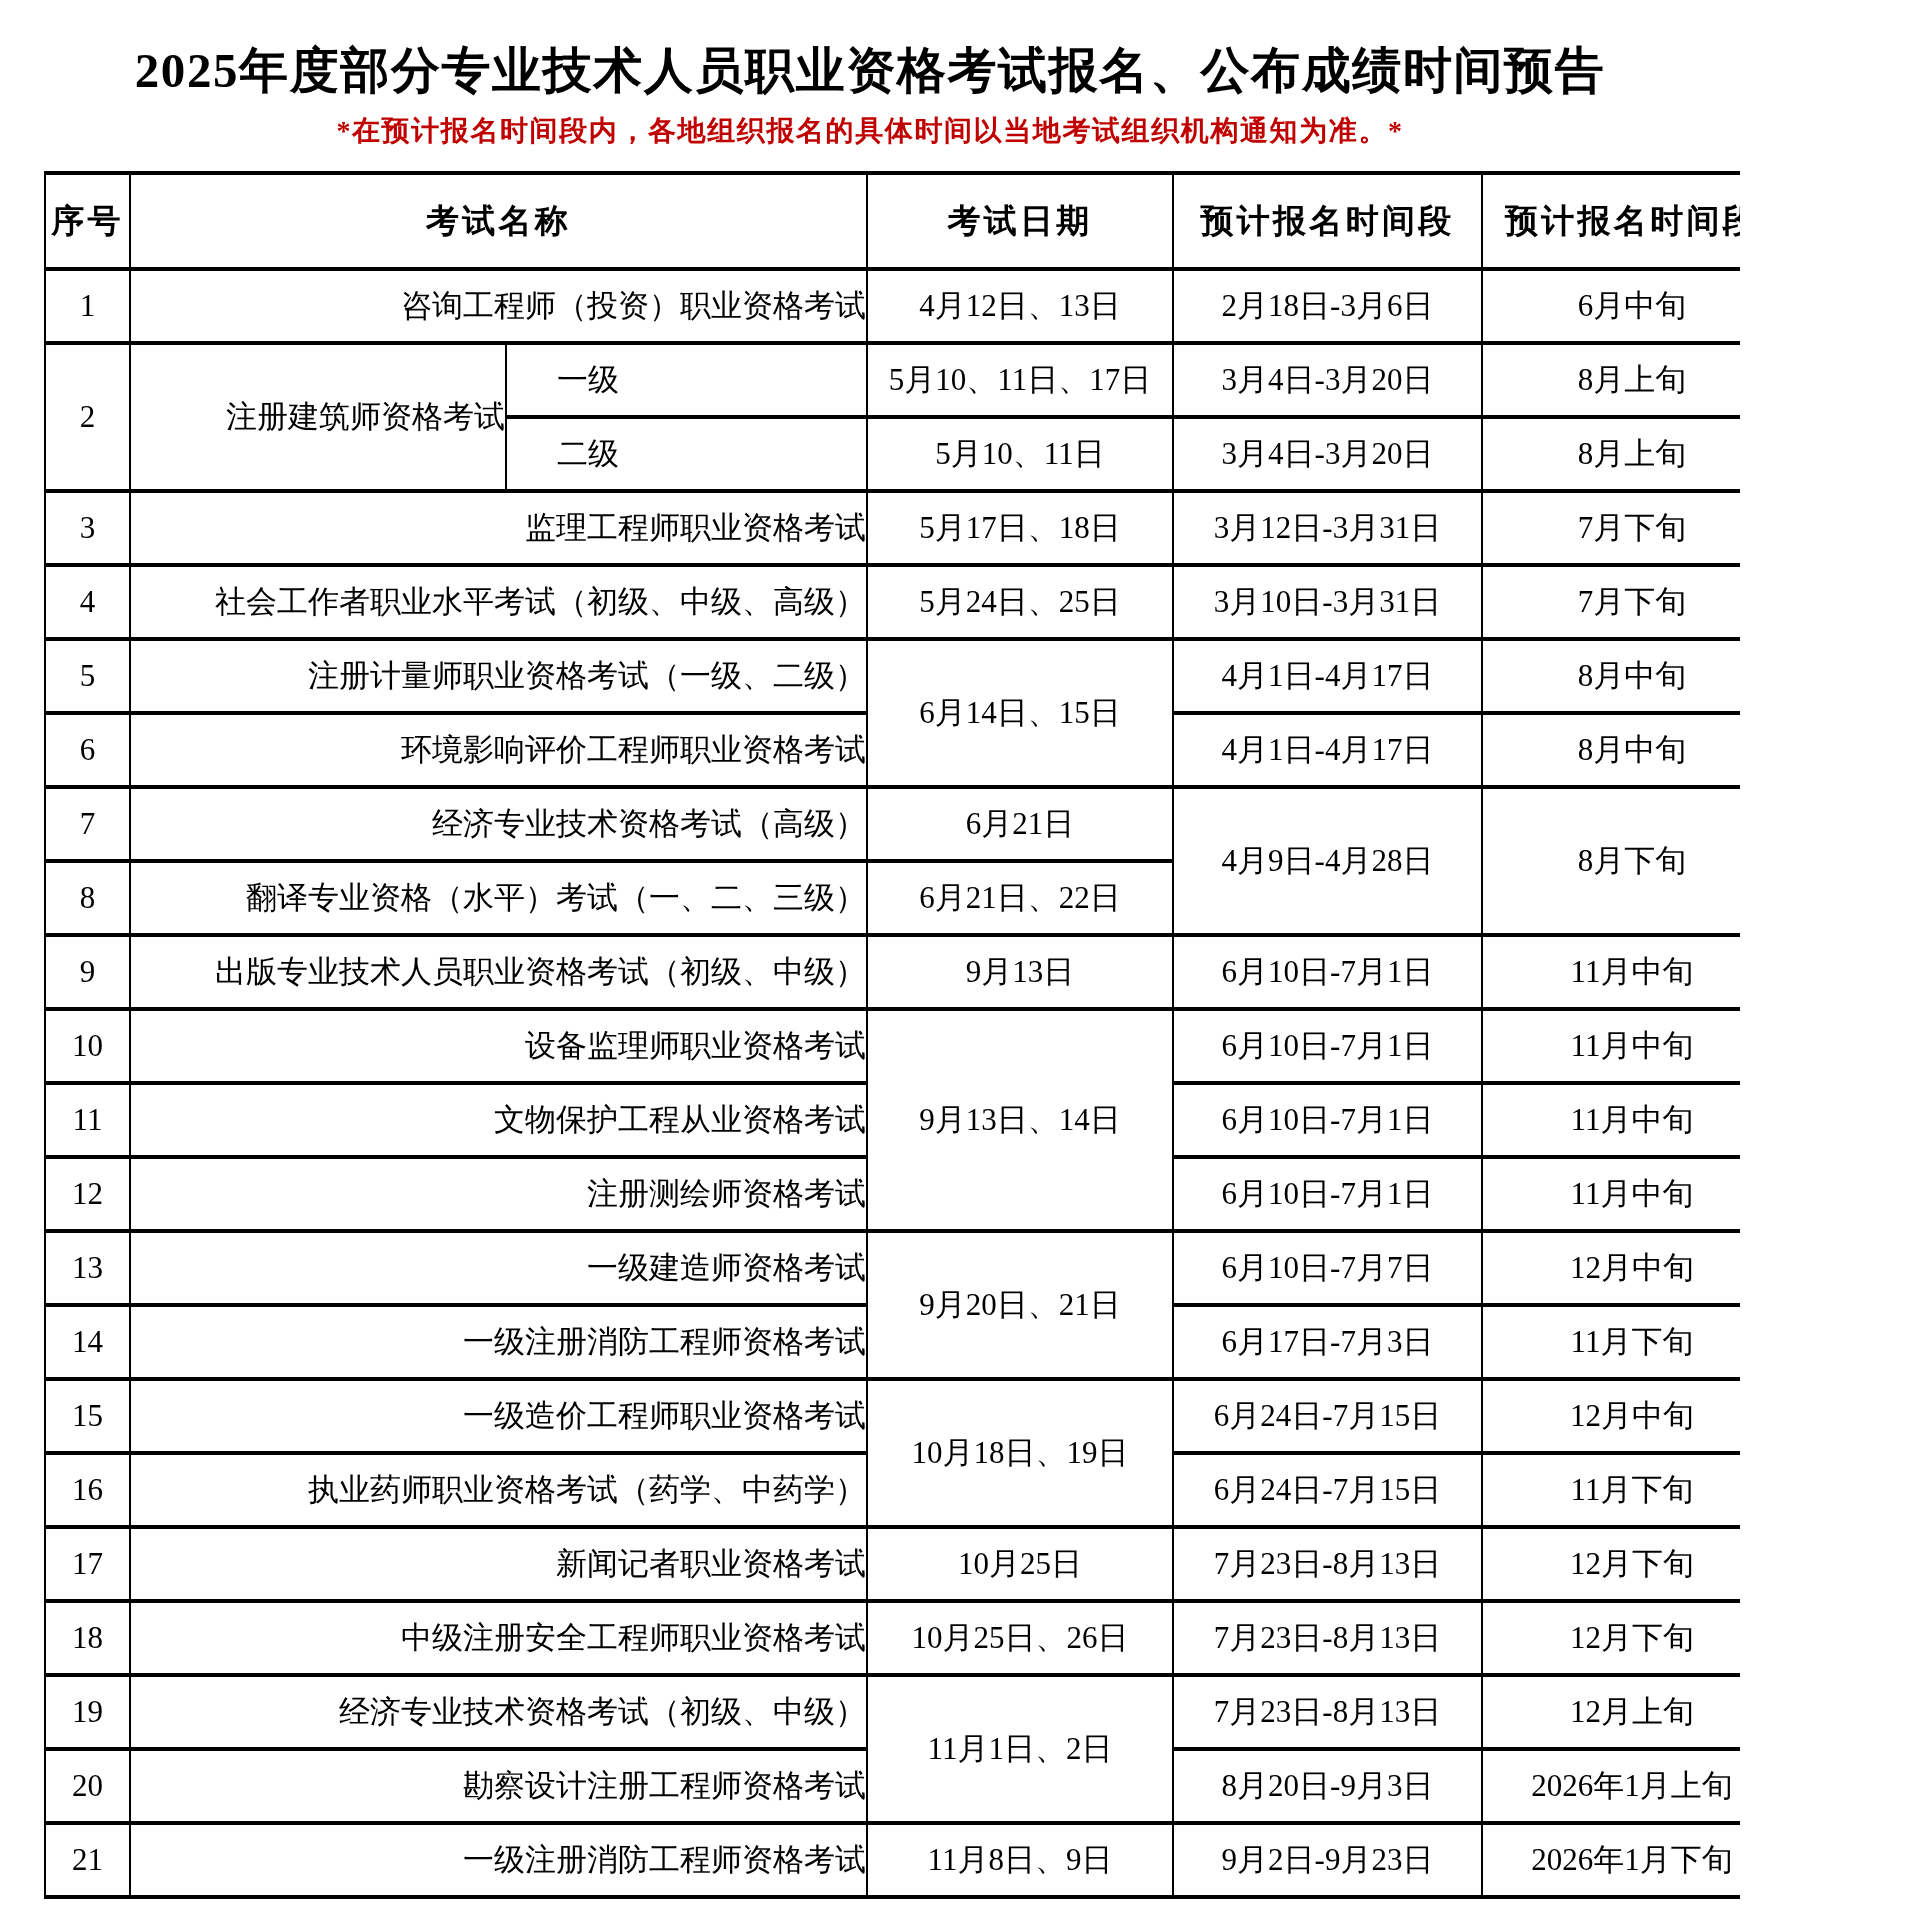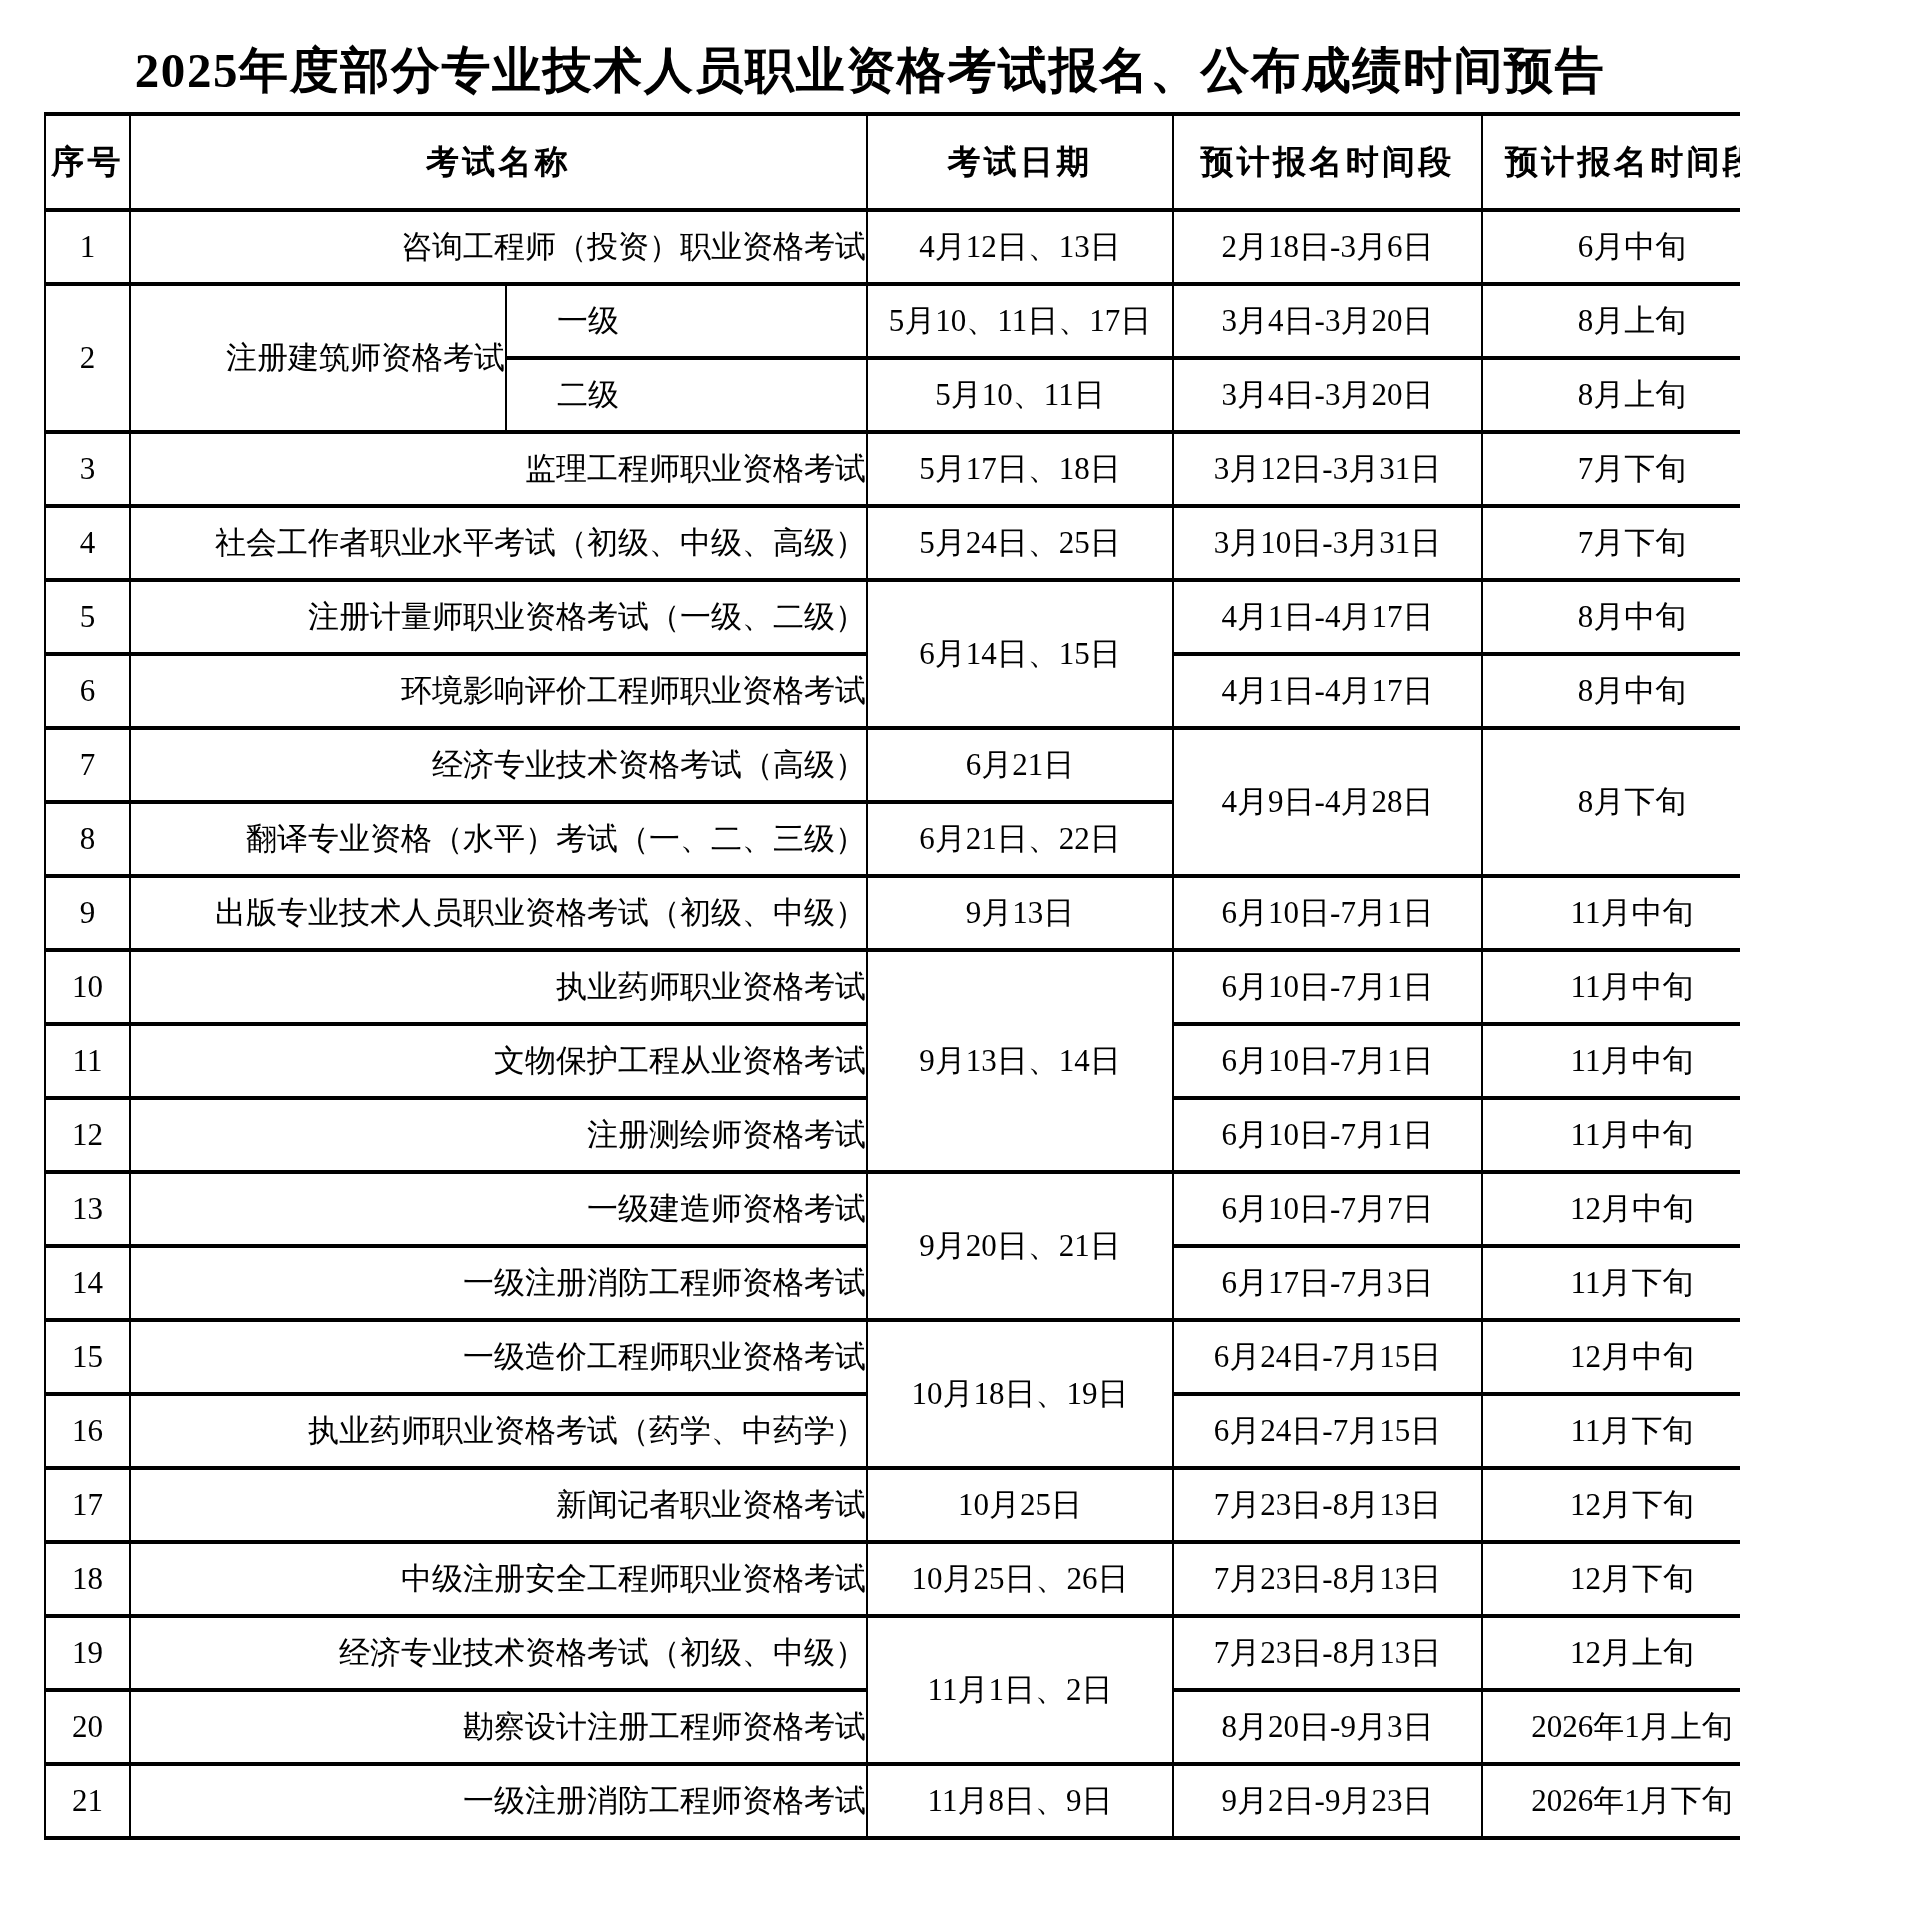--- a/index.html
+++ b/index.html
@@ -61,20 +61,21 @@
     text-align: left;
     padding-left: 50px;
   }
 </style>
 </head>
 <body>
 
 <div class="page">
 
   <h1 class="doc-title">2025年度部分专业技术人员职业资格考试报名、公布成绩时间预告</h1>
+  <div class="doc-note">*在预计报名时间段内，各地组织报名的具体时间以当地考试组织机构通知为准。*</div>
 
   <table class="exam-table">
     <colgroup>
       <col style="width:85px">
         <col style="width:376px">
         <col style="width:361px">
       <col style="width:306px">
         <col style="width:309px">
         <col style="width:300px">
     </colgroup>
@@ -150,21 +151,21 @@
       </tr>
       <tr>
         <td>9</td>
         <td class="name" colspan="2">出版专业技术人员职业资格考试（初级、中级）</td>
         <td>9月13日</td>
         <td>6月10日-7月1日</td>
         <td>11月中旬</td>
       </tr>
       <tr>
         <td>10</td>
-        <td class="name" colspan="2">执业药师职业资格考试</td>
+        <td class="name" colspan="2">设备监理师职业资格考试</td>
         <td rowspan="3">9月13日、14日</td>
         <td>6月10日-7月1日</td>
         <td>11月中旬</td>
       </tr>
       <tr>
         <td>11</td>
         <td class="name" colspan="2">文物保护工程从业资格考试</td>
         <td>6月10日-7月1日</td>
         <td>11月中旬</td>
       </tr>

